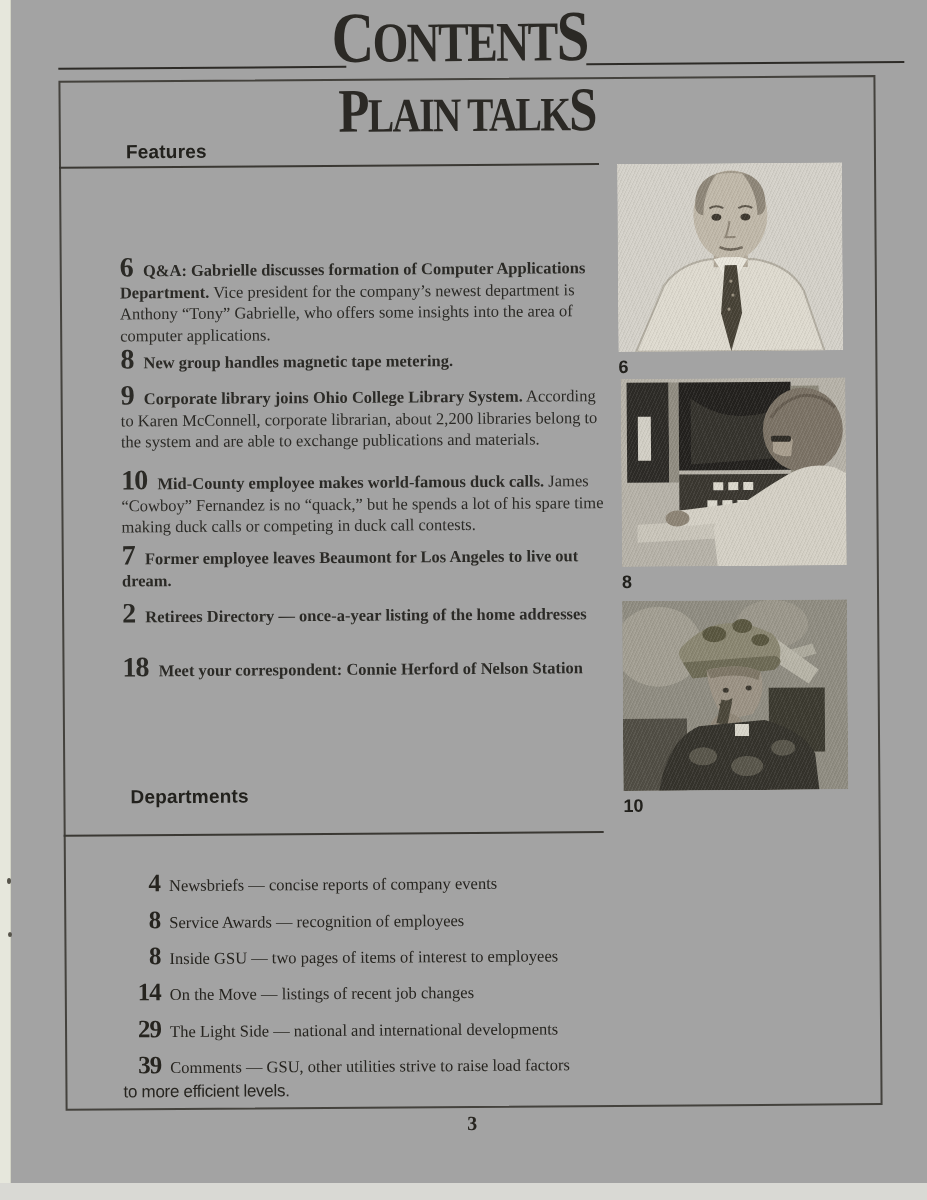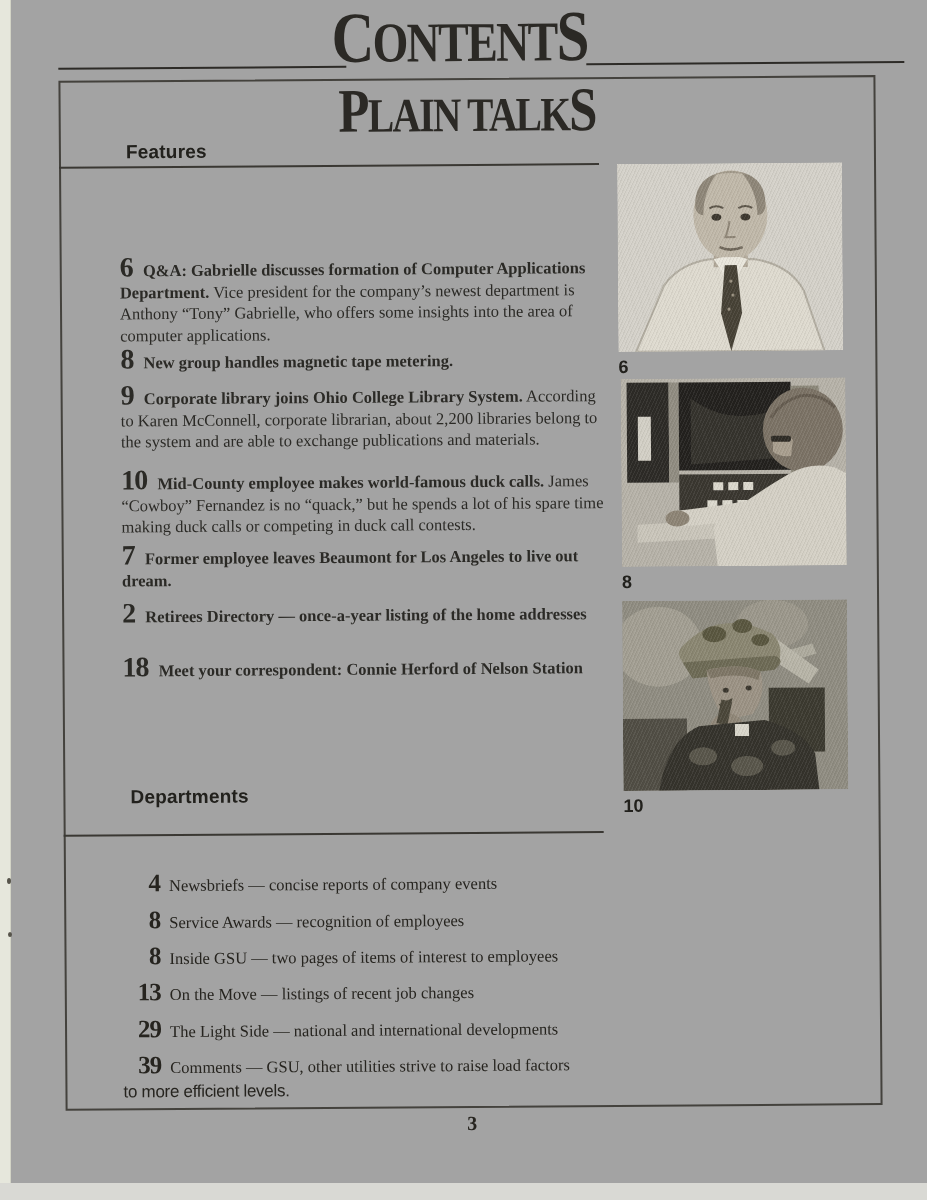--- a/index.html
+++ b/index.html
@@ -235,21 +235,21 @@
       <p class="dept" style="top:790px">
         <span class="dnum">4</span><span>Newsbriefs — concise reports of company events</span>
       </p>
       <p class="dept" style="top:827px">
         <span class="dnum">8</span><span>Service Awards — recognition of employees</span>
       </p>
       <p class="dept" style="top:863px">
         <span class="dnum">8</span><span>Inside GSU — two pages of items of interest to employees</span>
       </p>
       <p class="dept" style="top:899px">
-        <span class="dnum">13</span><span>On the Move — listings of recent job changes</span>
+        <span class="dnum">14</span><span>On the Move — listings of recent job changes</span>
       </p>
       <p class="dept" style="top:936px">
         <span class="dnum">29</span><span>The Light Side — national and international developments</span>
       </p>
       <p class="dept" style="top:972px">
         <span class="dnum">39</span><span>Comments — GSU, other utilities strive to raise load factors</span>
         <span class="alt-line">to more efficient levels.</span>
       </p>
 
     </div>

